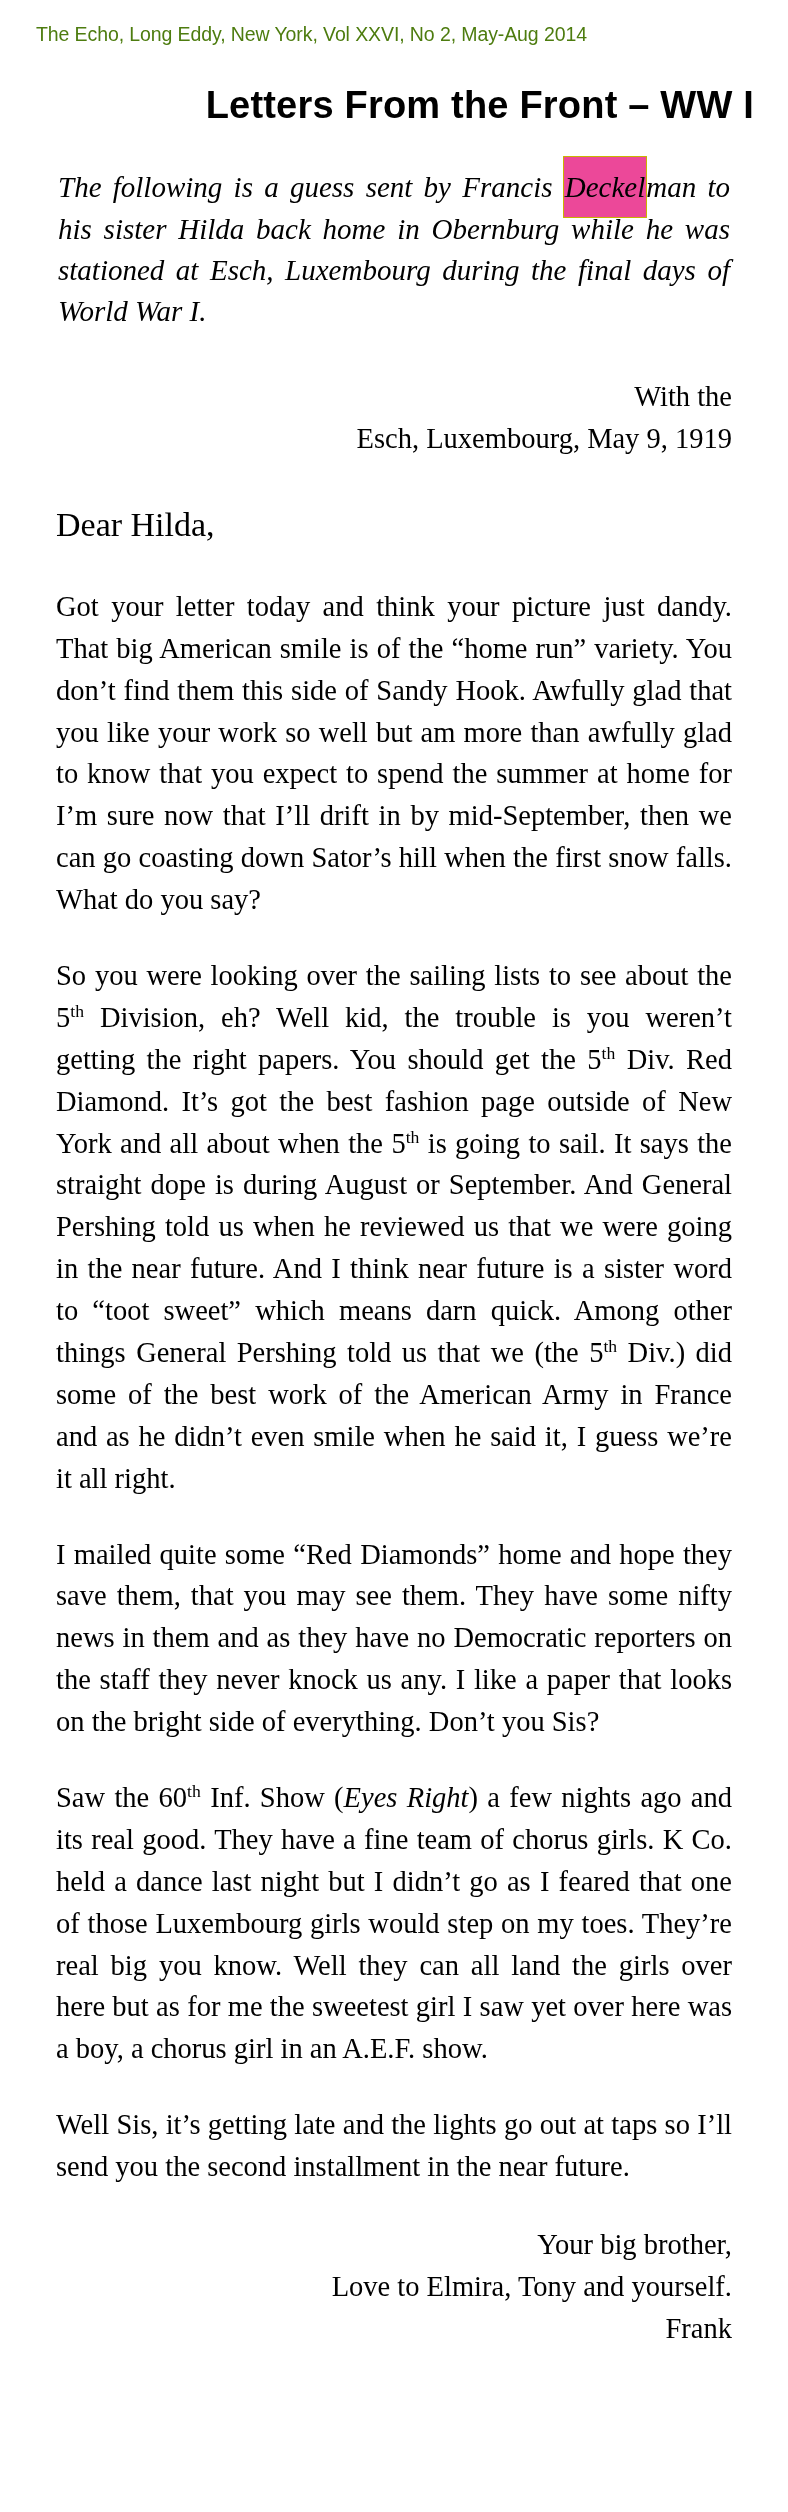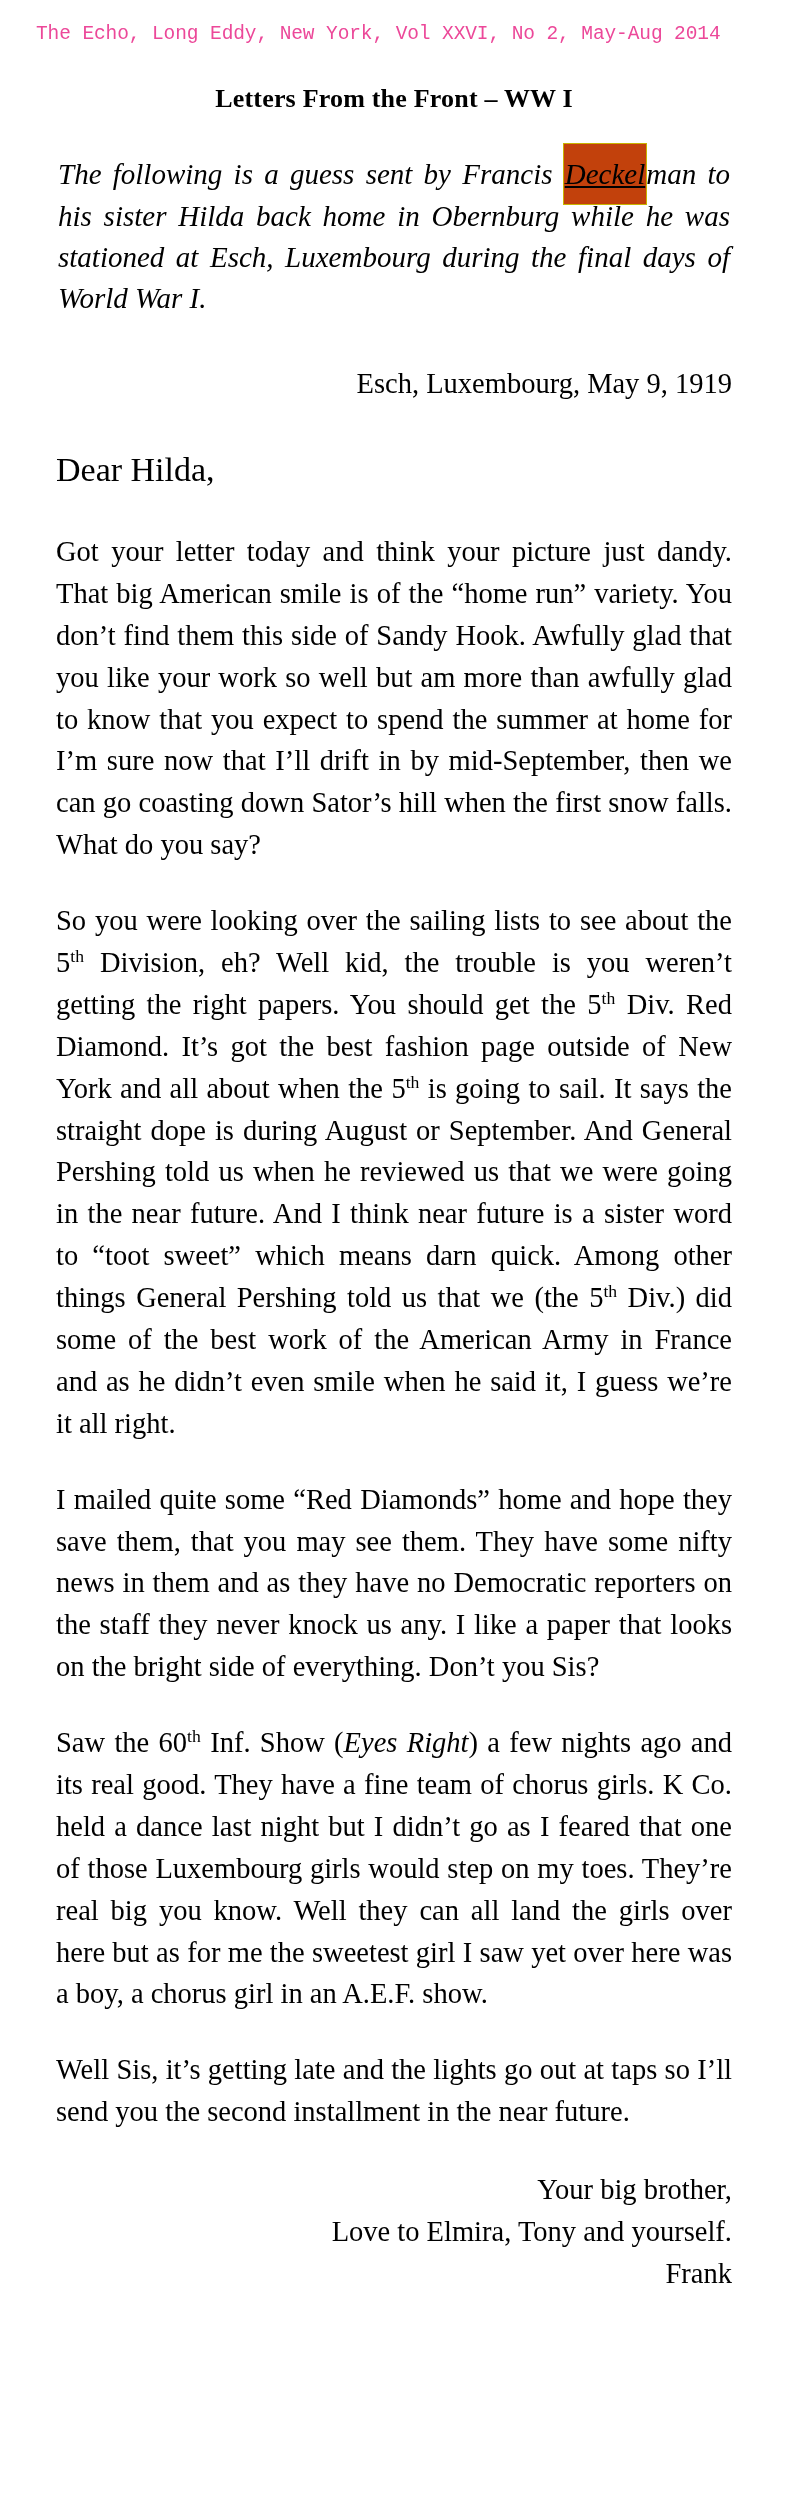--- a/index.html
+++ b/index.html
@@ -13,47 +13,46 @@
     font-family: "Liberation Serif", serif;
     color: #000000;
   }
   .page {
     width: 788px;
     box-sizing: border-box;
     padding: 22px 34px 20px 34px;
     position: relative;
   }
   .masthead {
-    font-family: Liberation Mono, monospace;
+    font-family: Liberation Sans, sans-serif;
     font-size: 19.5px;
     line-height: 1.25;
-    color: #ec4899;
+    color: #4d7c0f;
     margin: 0 0 38px 2px;
     letter-spacing: -0.1px;
   }
   .title {
-    font-family: Liberation Serif, serif;
+    font-family: Liberation Sans, sans-serif;
     font-weight: bold;
-    font-size: 26px;
-    text-align: center;
+    font-size: 38px;
+    text-align: right;
     margin: 0 0 40px 0;
     letter-spacing: 0.2px;
   }
   .intro {
     font-style: italic;
     font-size: 29px;
     line-height: 1.42;
     text-align: justify;
     margin: 0 24px 44px 24px;
   }
   .highlight {
-    background: #c2410c;
+    background: #ec4899;
     outline: 1px solid #c9b400;
     padding: 14px 1px;
-    text-decoration: underline;
   }
   .address-block {
     text-align: right;
     font-size: 28.5px;
     line-height: 1.47;
     margin: 0 22px 46px 0;
   }
   .salutation {
     font-size: 34px;
     margin: 0 0 42px 22px;
@@ -84,20 +83,21 @@
 
 <div class="page">
 
   <div class="masthead">The Echo, Long Eddy, New York, Vol XXVI, No 2, May-Aug 2014</div>
 
   <h1 class="title">Letters From the Front – WW I</h1>
 
   <p class="intro"><span>The following is a guess sent by Francis </span><span class="highlight">Deckel</span><span>man to his sister Hilda back home in Obernburg while he was stationed at Esch, Luxembourg during the final days of World War I.</span></p>
 
   <div class="address-block">
+    <div>With the</div>
     <div>Esch, Luxembourg, May 9, 1919</div>
   </div>
 
   <div class="salutation">Dear Hilda,</div>
 
   <p class="body-par">Got your letter today and think your picture just dandy.  That big American smile is of the “home run” variety.  You don’t find them this side of Sandy Hook.  Awfully glad that you like your work so well but am more than awfully glad to know that you expect to spend the summer at home for I’m sure now that I’ll drift in by mid-September, then we can go coasting down Sator’s hill when the first snow falls.  What do you say?</p>
 
   <p class="body-par"><span>So you were looking over the sailing lists to see about the 5</span><span class="sup">th</span><span> Division, eh?  Well kid, the trouble is you weren’t getting the right papers.  You should get the 5</span><span class="sup">th</span><span> Div. Red Diamond.  It’s got the best fashion page outside of New York and all about when the 5</span><span class="sup">th</span><span> is going to sail.  It says the straight dope is during August or September.  And General Pershing told us when he reviewed us that we were going in the near future.  And I think near future is a sister word to “toot sweet” which means darn quick.  Among other things General Pershing told us that we (the 5</span><span class="sup">th</span><span> Div.) did some of the best work of the American Army in France and as he didn’t even smile when he said it, I guess we’re it all right.</span></p>
 
   <p class="body-par">I mailed quite some “Red Diamonds” home and hope they save them, that you may see them.    They have some nifty news in them and as they have no Democratic reporters on the staff they never knock us any.  I like a paper that looks on the bright side of everything.  Don’t you Sis?</p>

